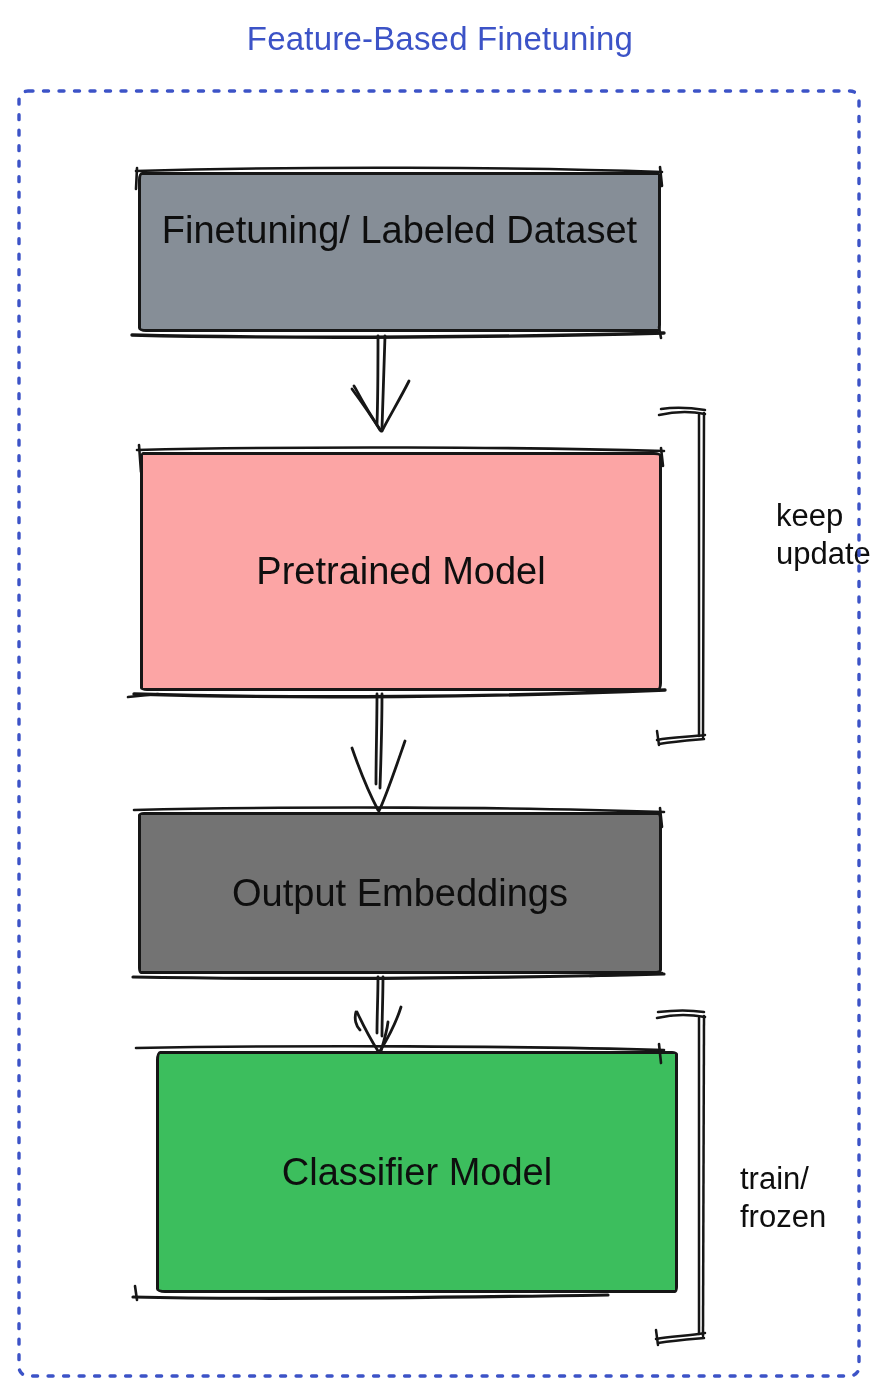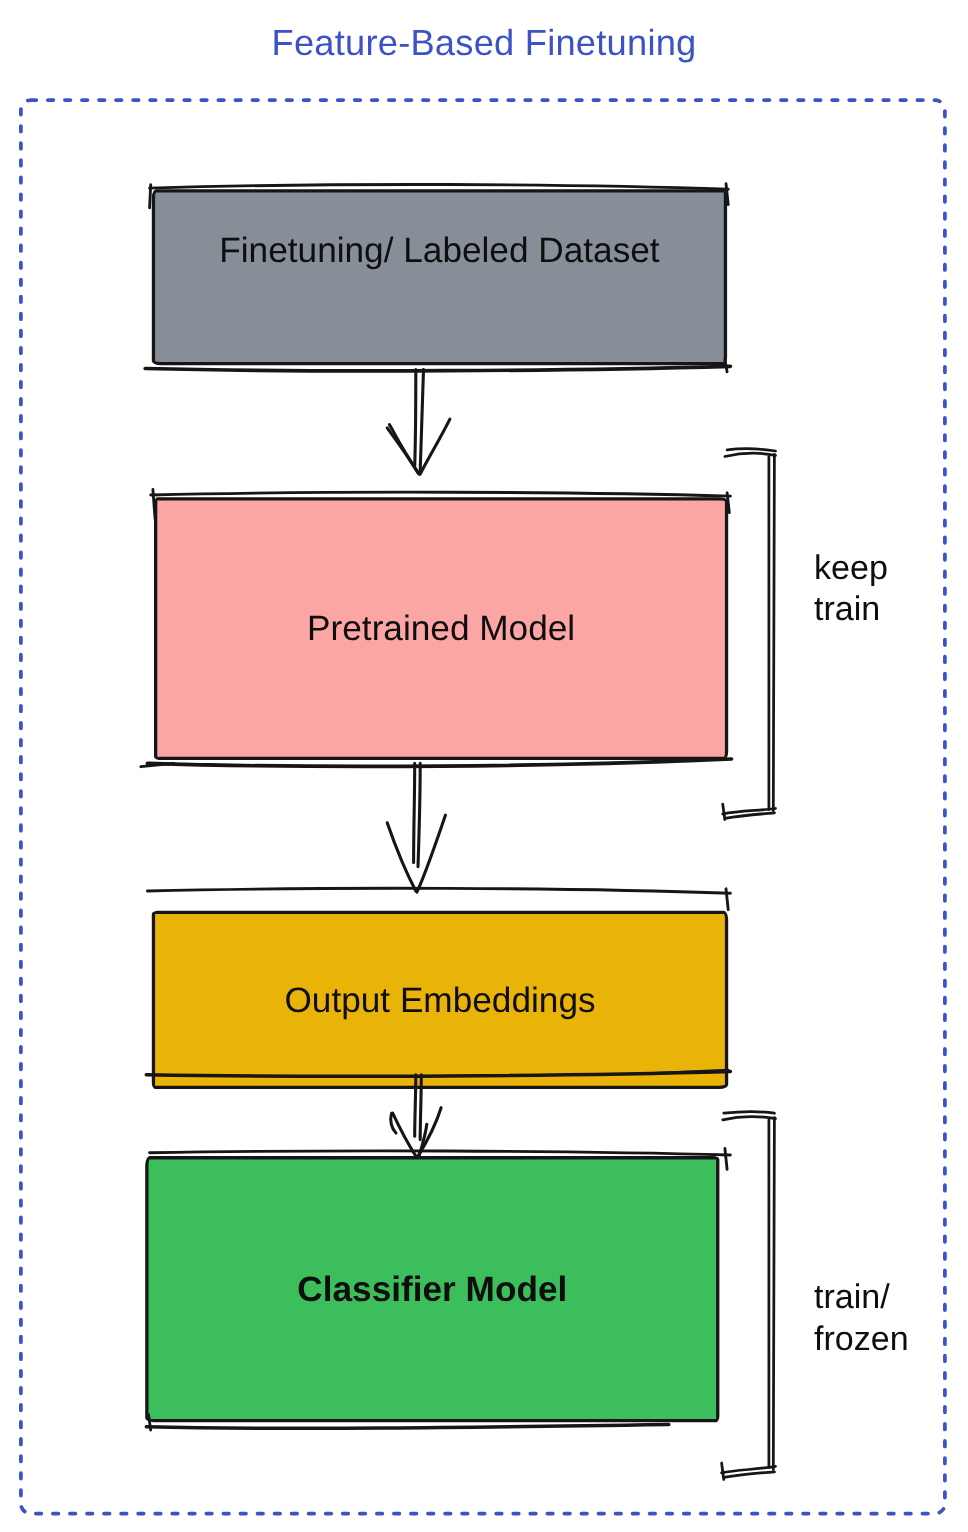--- a/index.html
+++ b/index.html
@@ -25,82 +25,81 @@
     z-index:5;
   }
   .node{
     position:absolute;
     display:flex;
     align-items:center;
     justify-content:center;
     box-sizing:border-box;
     border:3px solid var(--stroke);
     color:var(--node_text);
-    font-size:32px;
+    font-size:38px;
     z-index:2;
     text-align:left;
   }
   .node-dataset{
     left:138px;top:172px;width:523px;height:160px;
     align-items:flex-start;
     padding-top:34px;
     border-radius:4px 7px 3px 8px / 8px 3px 7px 4px;
   }
   .node-pretrained{
     left:140px;top:452px;width:522px;height:239px;
     border-radius:3px 8px 4px 7px / 7px 4px 8px 3px;
   }
   .node-embeddings{
     left:138px;top:812px;width:524px;height:162px;
     border-radius:6px 4px 8px 3px / 3px 8px 4px 6px;
   }
   .node-classifier{
-    left:132px;top:1051px;width:522px;height:242px;
+    left:156px;top:1051px;width:522px;height:242px;
     border-radius:4px 6px 3px 9px / 9px 3px 6px 4px;
-    font-weight:bold;
   }
   .annotation{
     position:absolute;
     color:var(--node_text);
     font-size:31px;
     line-height:38px;
     z-index:3;
     white-space:nowrap;
   }
-  .annotation-frozen{left:740px;top:497px;}
+  .annotation-frozen{left:776px;top:497px;}
   .annotation-train{left:740px;top:1160px;}
   .sketch{stroke:var(--stroke);fill:none;stroke-linecap:round;stroke-linejoin:round;}
   .dotted{stroke:var(--accent_blue);fill:none;}
 </style>
 </head>
 <body>
 
 <div class="canvas">
 
   <div class="title">Feature-Based Finetuning</div>
 
   <div class="node node-dataset" style="background: rgb(134, 142, 151);">
     <span>Finetuning/ Labeled Dataset</span>
   </div>
 
   <div class="node node-pretrained" style="background: #fca5a5;">
     <span>Pretrained Model</span>
   </div>
 
-  <div class="node node-embeddings" style="background: #eab308; margin-top: 16px;">
+  <div class="node node-embeddings" style="background: #737373;">
     <span>Output Embeddings</span>
   </div>
 
   <div class="node node-classifier" style="background: rgb(60, 190, 93);">
     <span>Classifier Model</span>
   </div>
 
   <div class="annotation annotation-frozen">
     <div>keep</div>
-    <div>train</div>
+    <div>update</div>
   </div>
 
   <div class="annotation annotation-train">
     <div>train/</div>
     <div>frozen</div>
   </div>
 
   <svg class="overlay" viewBox="0 0 880 1393" xmlns="http://www.w3.org/2000/svg">
 
     <rect x="19" y="91" width="840" height="1285" rx="9" class="dotted" stroke-width="3.4" stroke-dasharray="5 10.5" stroke-linecap="round"></rect>

